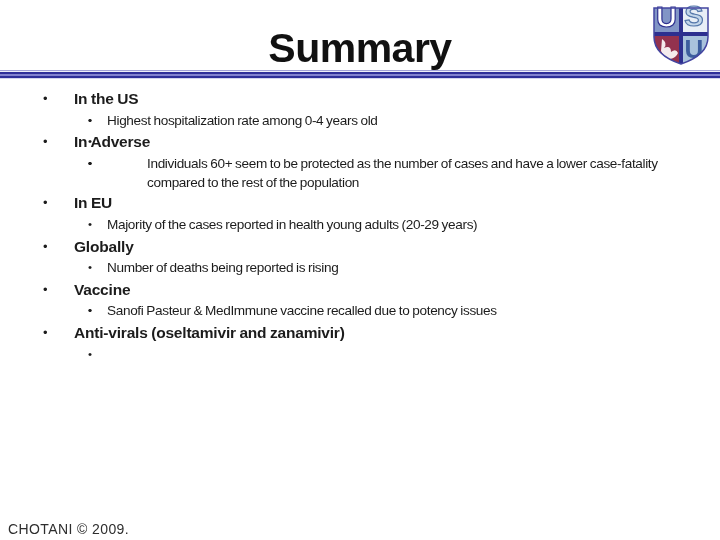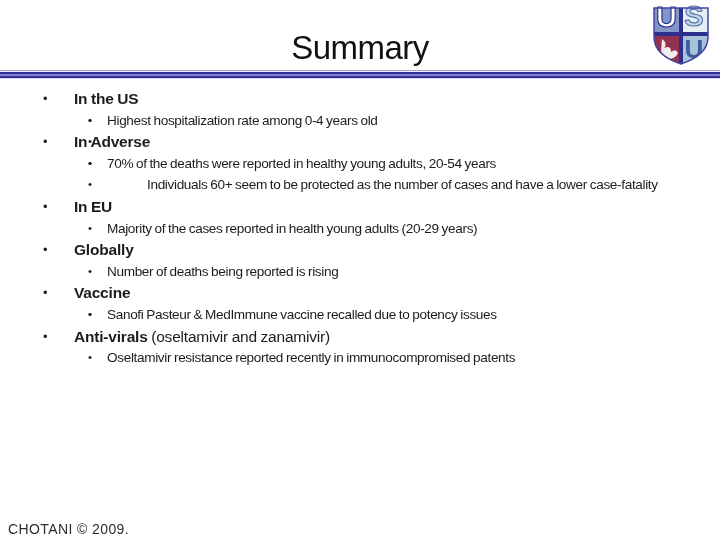--- a/index.html
+++ b/index.html
@@ -4,39 +4,39 @@
 <style>
   * { margin:0; padding:0; box-sizing:border-box; }
   html,body { background:#888; }
   .slide {
     position:relative; width:720px; height:540px; background:#ffffff;
     font-family:"Liberation Sans", sans-serif; color:#1c1c1c; overflow:hidden;
     margin:0 auto;
   }
   .title {
     position:absolute; top:31px; left:0; width:100%;
-    text-align:center; font-size:33px; line-height:34px; font-weight:400;
+    text-align:center; font-size:41px; line-height:34px; font-weight:700;
     color:#111; letter-spacing:-0.5px;
   }
   
   .divider { position:absolute; top:70px; left:0; width:720px; }
   .divider .d1 { height:1px; background:#a3a3d6; }
   .divider .d2 { height:1px; background:#efeff8; }
   .divider .d3 { height:2px; background:#2f2f99; }
   .divider .d4 { height:2px; background:#8282ce; }
   .divider .d5 { height:2px; background:#2f2f99; }
   .divider .d6 { height:1px; background:#d5d5ec; }
   
   .logo { position:absolute; top:1px; right:11px; width:56px; height:66px; }
   
   .content { position:absolute; top:88px; left:0; right:0; }
   .row { position:relative; line-height:21.6px; white-space:nowrap; }
   .row.l1 { padding-left:64px; font-size:15.5px; letter-spacing:-0.2px; word-spacing:-0.5px; }
   .row.l1 .h { font-weight:bold;margin-left:10px; }
-  .row.l1 .hs { font-weight:400; }
+  .row.l1 .hs { font-weight:700; }
   .row.l2 { padding-left:107px; font-size:13.6px; letter-spacing:-0.35px; word-spacing:-0.6px; }
   .b1 { position:absolute; left:43px; top:0; font-size:13px; }
   .b2 { position:absolute; left:88px; top:0; font-size:11.5px; }
   .row.wrap .t div { white-space:nowrap;margin-left:40px; }
   .row.wrap .t .cont { line-height:18px; }
   .footer {
     position:absolute; left:8px; top:521px; font-size:14px; letter-spacing:0.4px;
     color:#2e2e2e;
   }
 </style>
@@ -99,26 +99,26 @@
 
     <div class="row l1">
       <span class="b1">•</span>
       <span class="h">In Adverse</span>
     </div>
     <div class="row l2">
       <span class="b2">•</span>
     </div>
     <div class="row l2">
       <span class="b2">•</span>
-      <span class="t">70% of the deaths were reported in healthy young adults, 20-54 years</span>
     </div>
     <div class="row l2 wrap">
       <span class="b2">•</span>
       <span class="t">
         <div>Individuals 60+ seem to be protected as the number of cases and have a lower case-fatality</div>
+        <div class="cont">compared to the rest of the population</div>
       </span>
     </div>
 
     <div class="row l1">
       <span class="b1">•</span>
       <span class="h">In EU</span>
     </div>
     <div class="row l2">
       <span class="b2">•</span>
       <span class="t">Majority of the cases reported in health young adults (20-29 years)</span>
@@ -143,20 +143,19 @@
     <div class="row l2">
       <span class="b2">•</span>
       <span class="t">Sanofi Pasteur &amp; MedImmune vaccine recalled due to potency issues</span>
     </div>
 
     <div class="row l1">
       <span class="b1">•</span><span class="h">Anti-virals</span><span class="hs"> (oseltamivir and zanamivir)</span>
     </div>
     <div class="row l2">
       <span class="b2">•</span>
-      <span class="t">Oseltamivir resistance reported recently in immunocompromised patents</span>
     </div>
 
   </div>
 
   <div class="footer">CHOTANI © 2009.</div>
 
 </div>
 
 </body></html>

